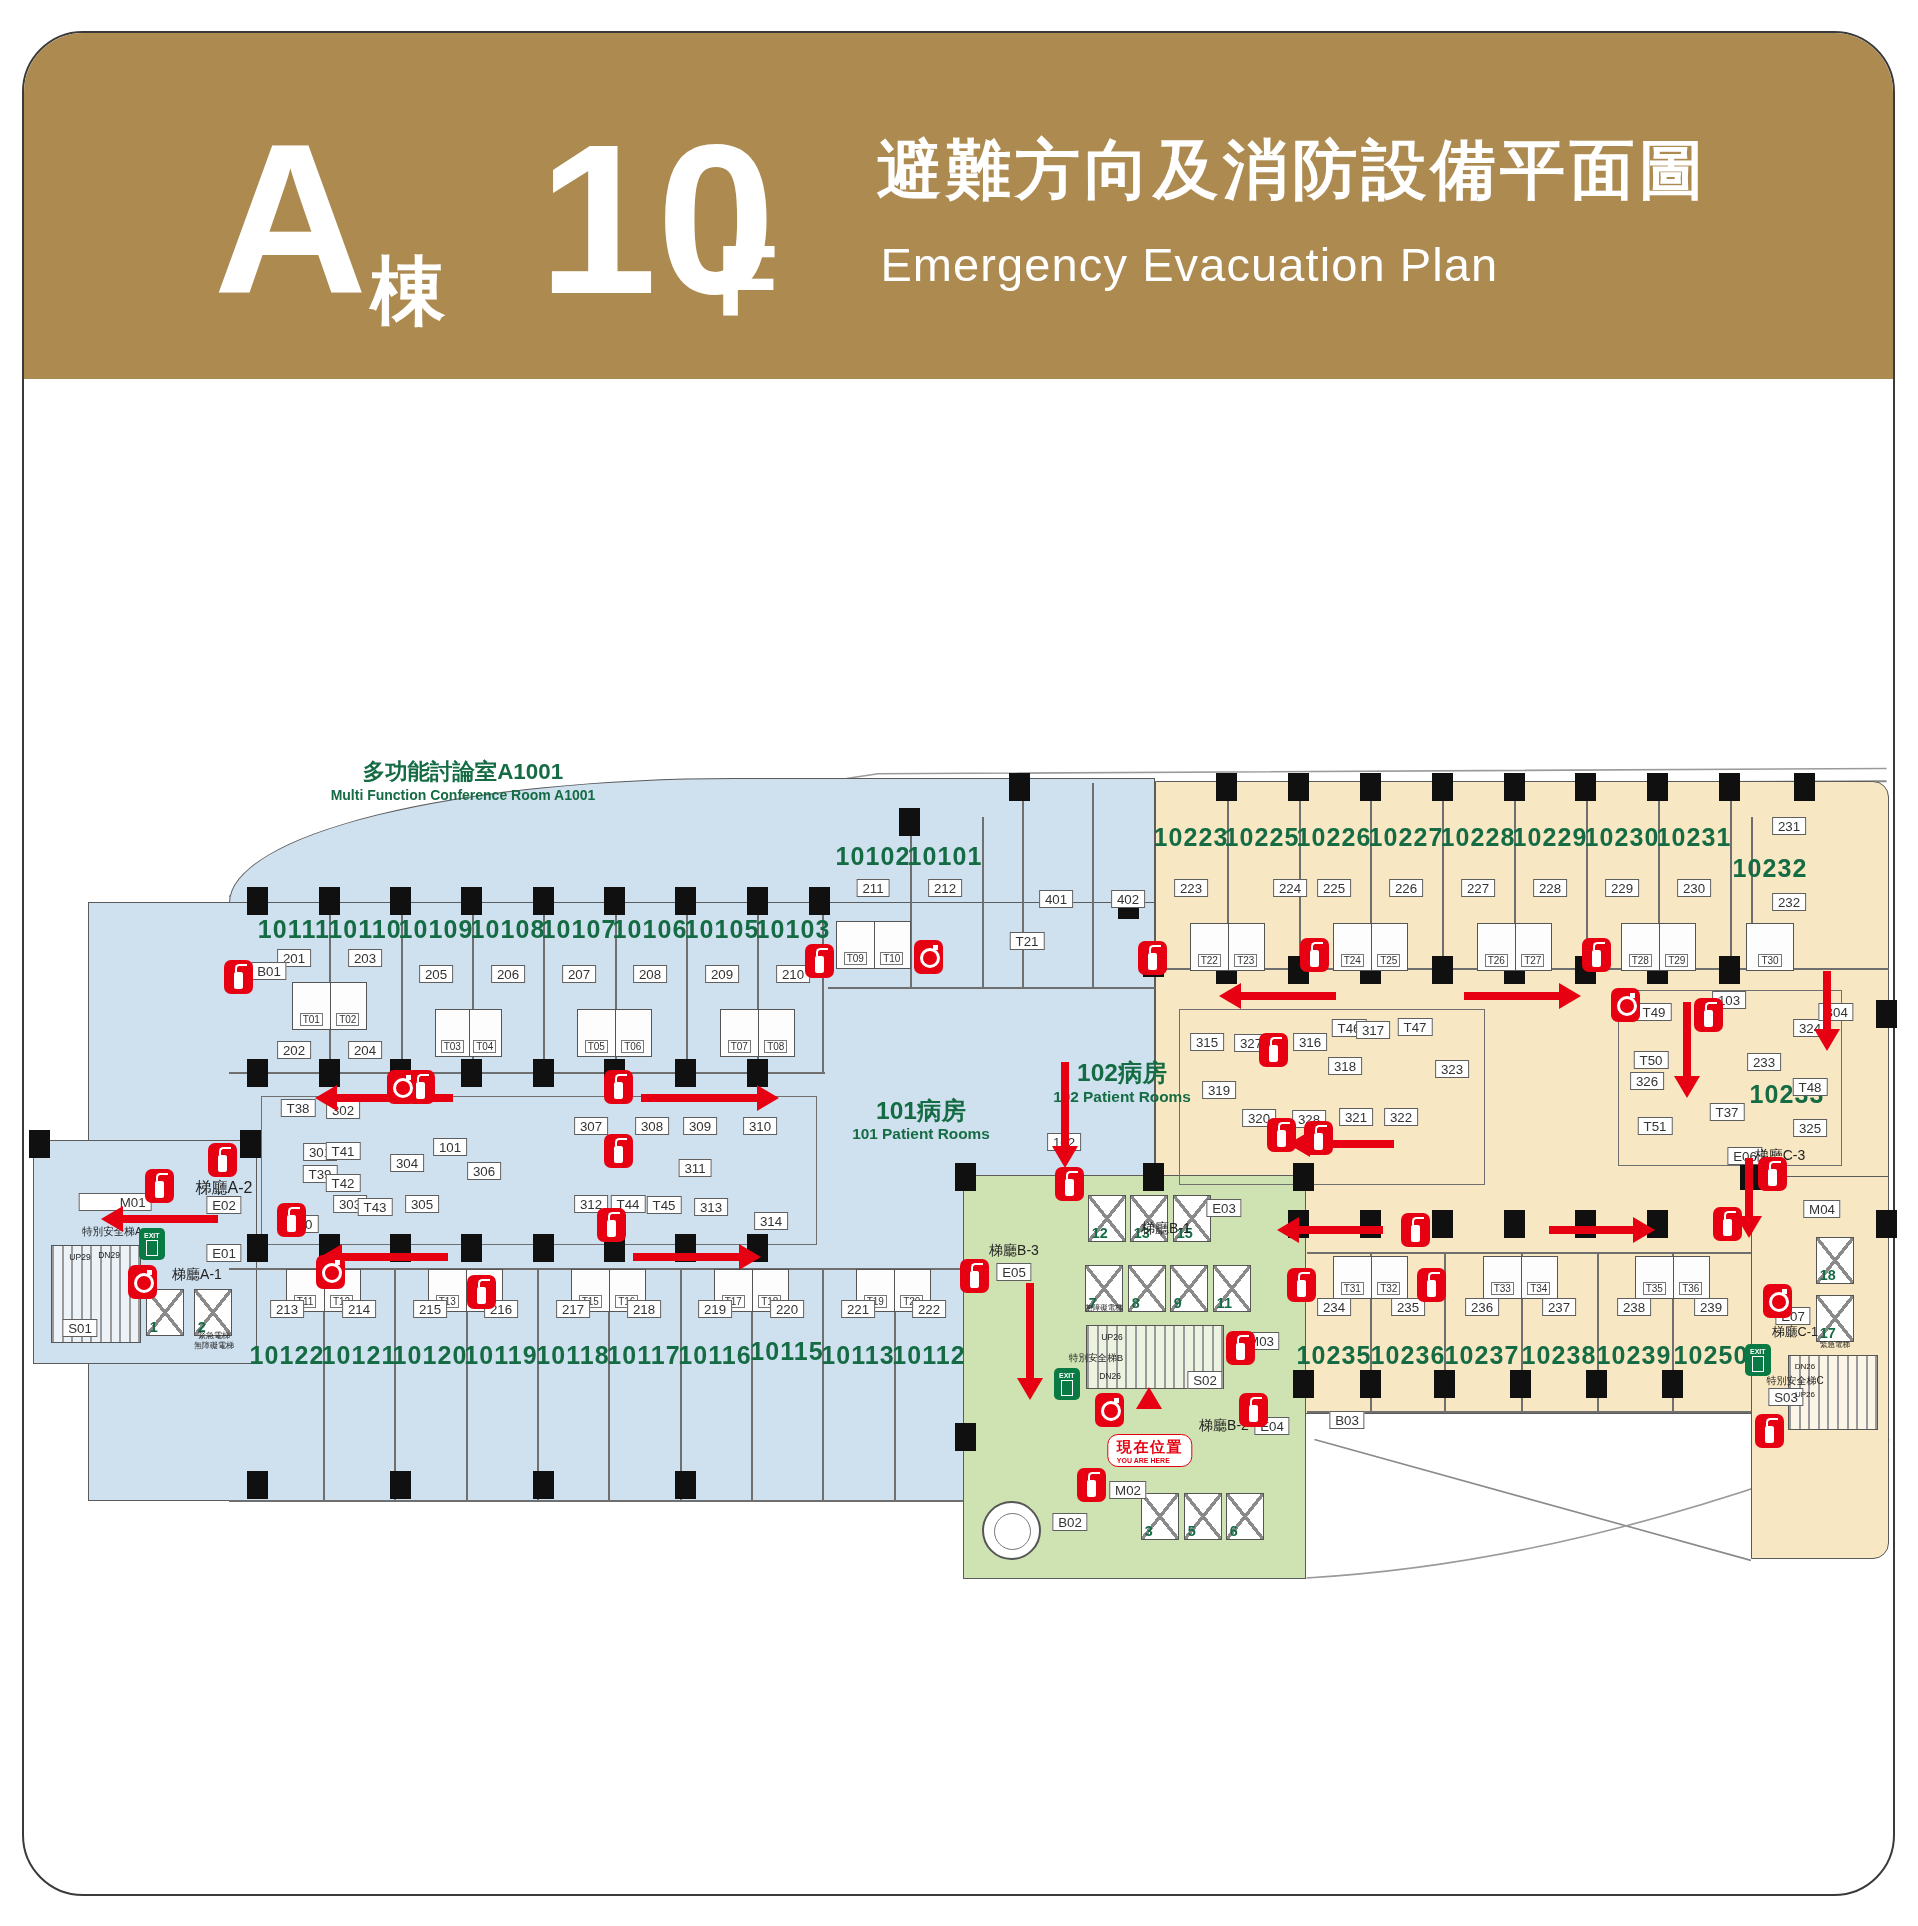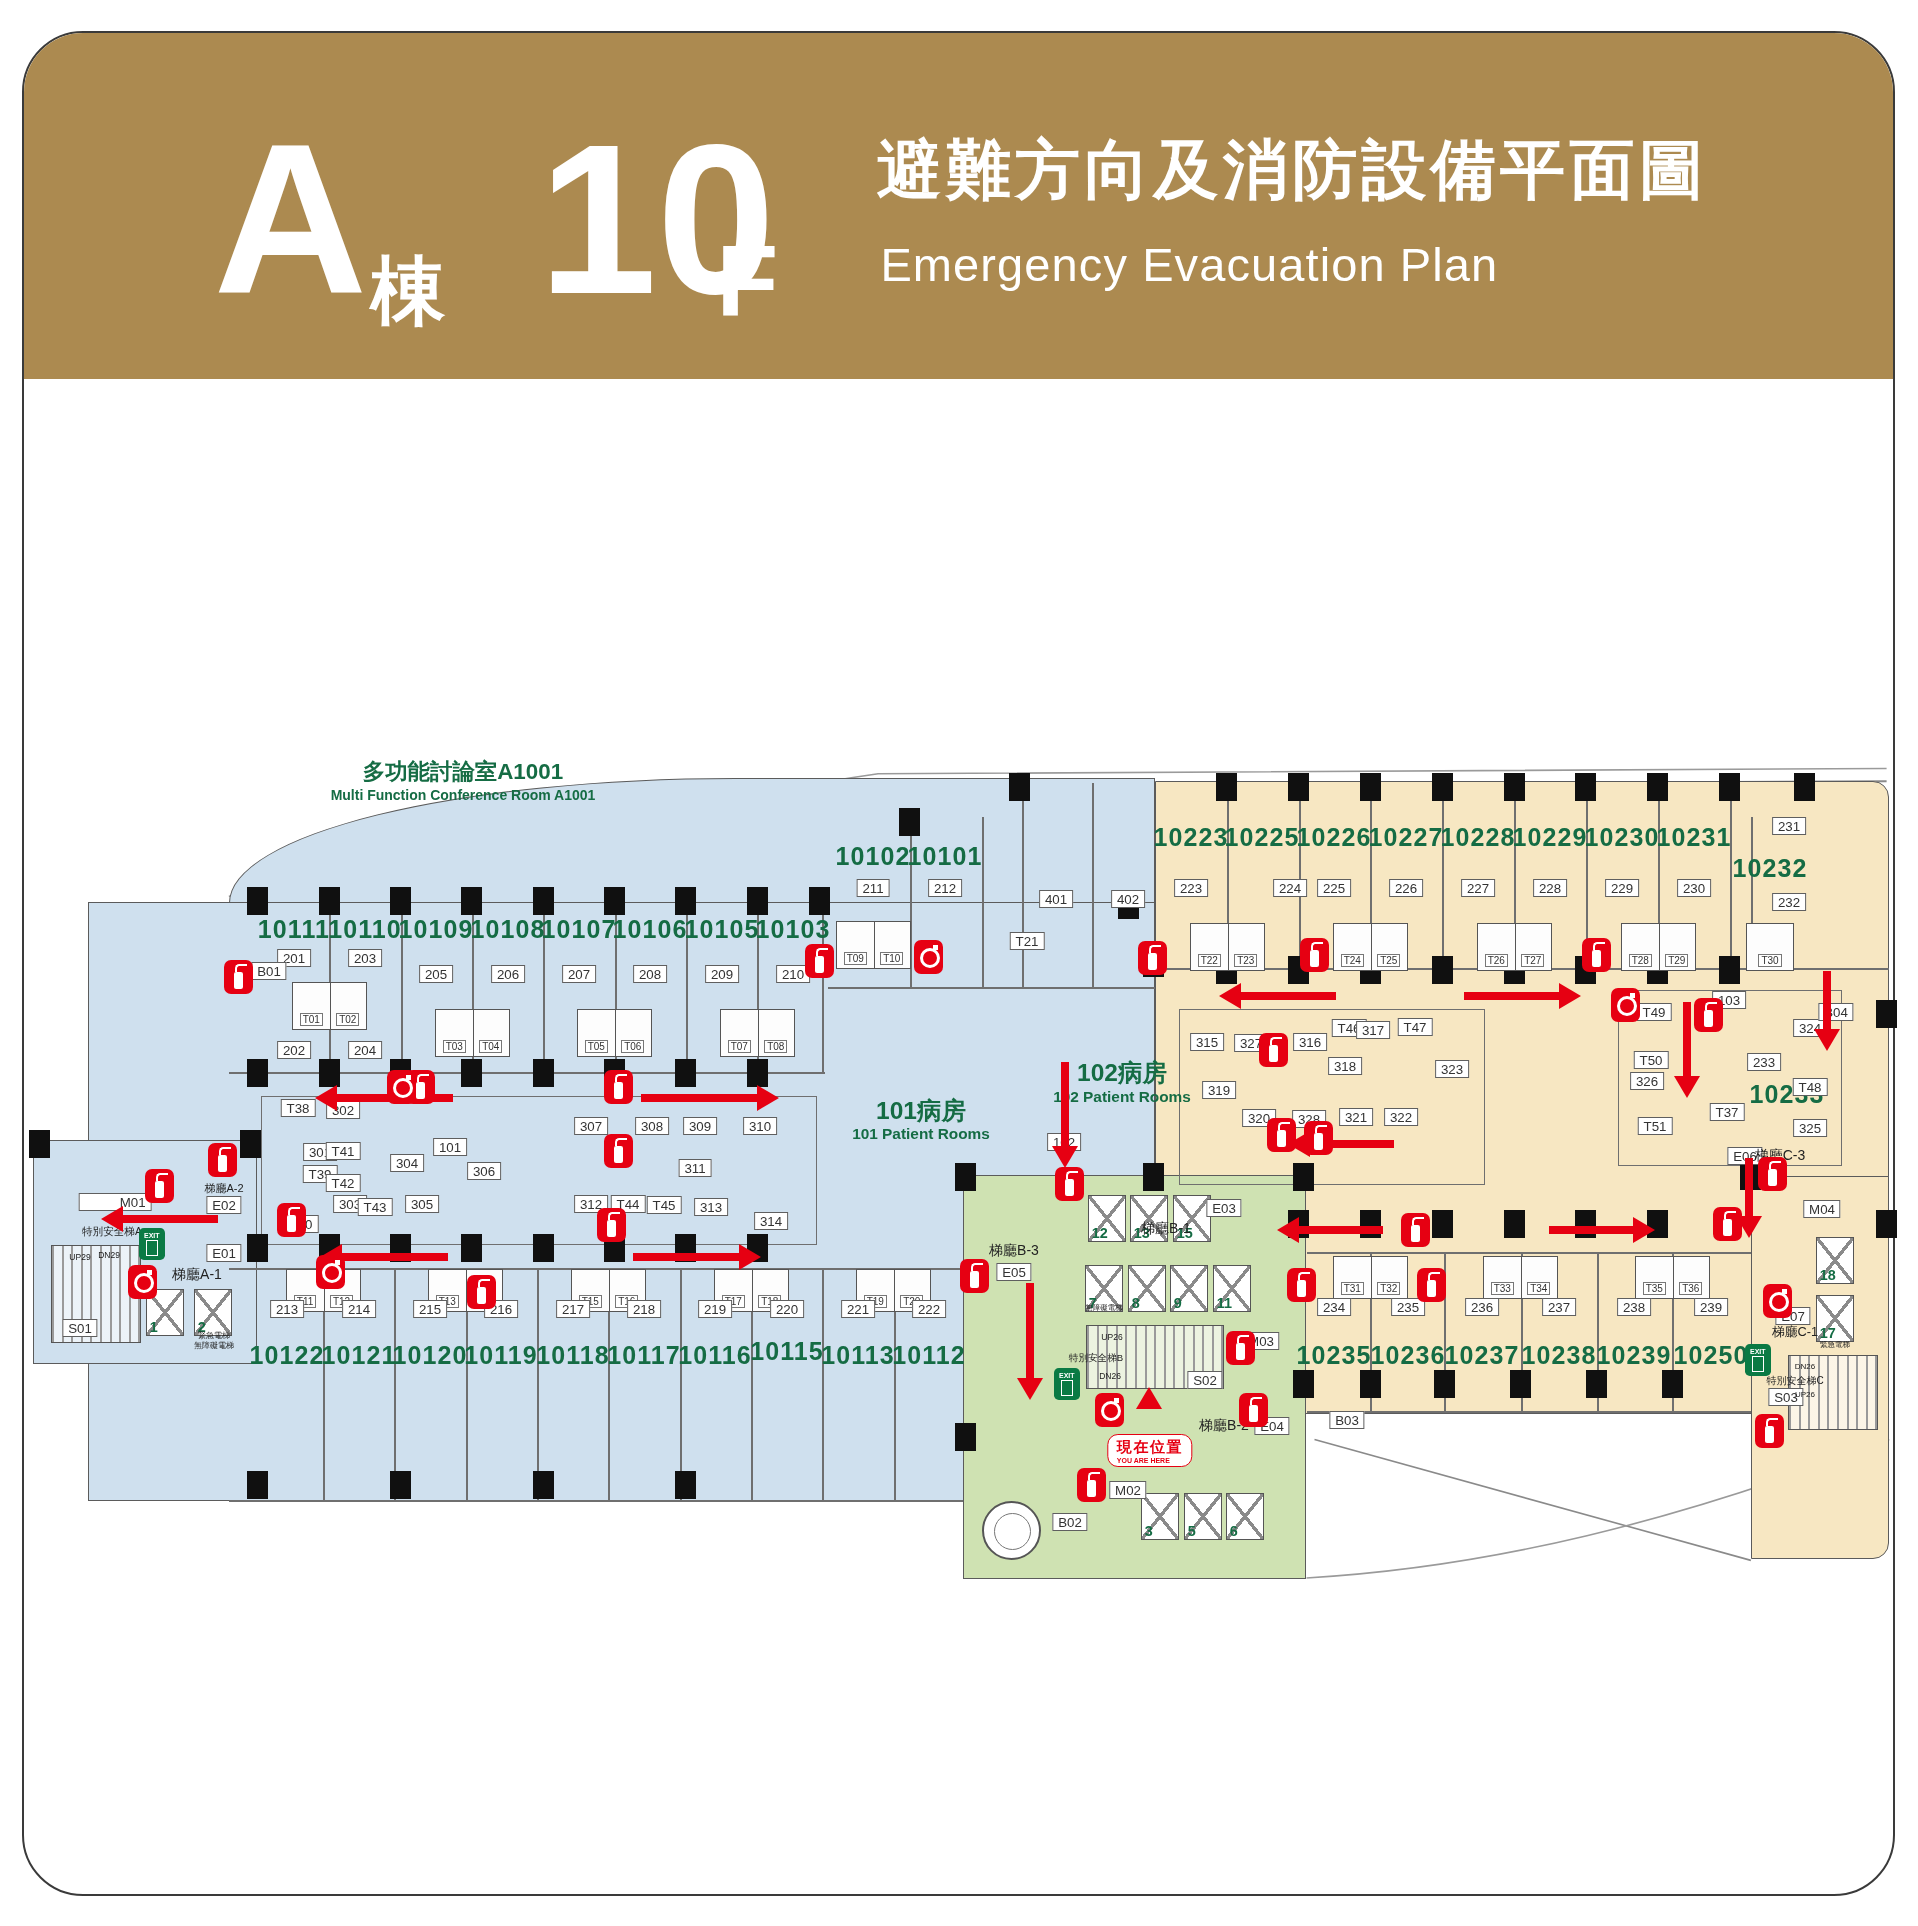--- a/index.html
+++ b/index.html
@@ -202,21 +202,21 @@
       <div class="col" style="left: 1143px; top: 1163px;"></div>
       <div class="col" style="left: 1876px; top: 1000px;"></div>
       <div class="col" style="left: 1876px; top: 1210px;"></div>
       <div class="col" style="left: 1740px; top: 1162px;"></div>
       <div class="col" style="left: 240px; top: 1130px;"></div>
       <div class="col" style="left: 29px; top: 1130px;"></div>
       <div class="tblock dual" style="left: 292px; top: 982px; width: 75px; height: 48px;">
         <span class="tlab">T01</span>
         <span class="tlab">T02</span>
       </div>
-      <div class="tblock dual" style="left: 435px; top: 1009px; width: 75px; height: 48px;">
+      <div class="tblock dual" style="left: 435px; top: 1009px; width: 67px; height: 48px;">
         <span class="tlab">T03</span>
         <span class="tlab">T04</span>
       </div>
       <div class="tblock dual" style="left: 577px; top: 1009px; width: 75px; height: 48px;">
         <span class="tlab">T05</span>
         <span class="tlab">T06</span>
       </div>
       <div class="tblock dual" style="left: 720px; top: 1009px; width: 75px; height: 48px;">
         <span class="tlab">T07</span>
         <span class="tlab">T08</span>
@@ -457,21 +457,21 @@
       <div class="blabel" style="left: 1711px; top: 1307px;">239</div>
       <div class="blabel" style="left: 1014px; top: 1272px;">E05</div>
       <div class="blabel" style="left: 1224px; top: 1208px;">E03</div>
       <div class="blabel" style="left: 1261px; top: 1341px;">M03</div>
       <div class="blabel" style="left: 1205px; top: 1380px;">S02</div>
       <div class="blabel" style="left: 1272px; top: 1426px;">E04</div>
       <div class="blabel" style="left: 1128px; top: 1490px;">M02</div>
       <div class="blabel" style="left: 1070px; top: 1522px;">B02</div>
       <div class="blabel" style="left: 1793px; top: 1316px;">E07</div>
       <div class="blabel" style="left: 1786px; top: 1397px;">S03</div>
-      <div class="stext" style="left: 224px; top: 1188px; font-size: 11px;">梯廳A-2</div>
+      <div class="stext" style="left: 224px; top: 1188px; font-size: 16px;">梯廳A-2</div>
       <div class="stext" style="left: 112px; top: 1232px; font-size: 10.6px;">特別安全梯A</div>
       <div class="stext" style="left: 80px; top: 1257px; font-size: 8.5px;">UP29</div>
       <div class="stext" style="left: 109px; top: 1255px; font-size: 8.5px;">DN29</div>
       <div class="stext" style="left: 197px; top: 1275px; font-size: 14px;">梯廳A-1</div>
       <div class="stext" style="left: 214px; top: 1335px; font-size: 8px;">緊急電梯</div>
       <div class="stext" style="left: 214px; top: 1345px; font-size: 8px;">無障礙電梯</div>
       <div class="stext" style="left: 1014px; top: 1251px; font-size: 14px;">梯廳B-3</div>
       <div class="stext" style="left: 1166px; top: 1229px; font-size: 14px;">梯廳B-1</div>
       <div class="stext" style="left: 1104px; top: 1308px; font-size: 7.5px;">無障礙電梯</div>
       <div class="stext" style="left: 1112px; top: 1337px; font-size: 8.5px;">UP26</div>

